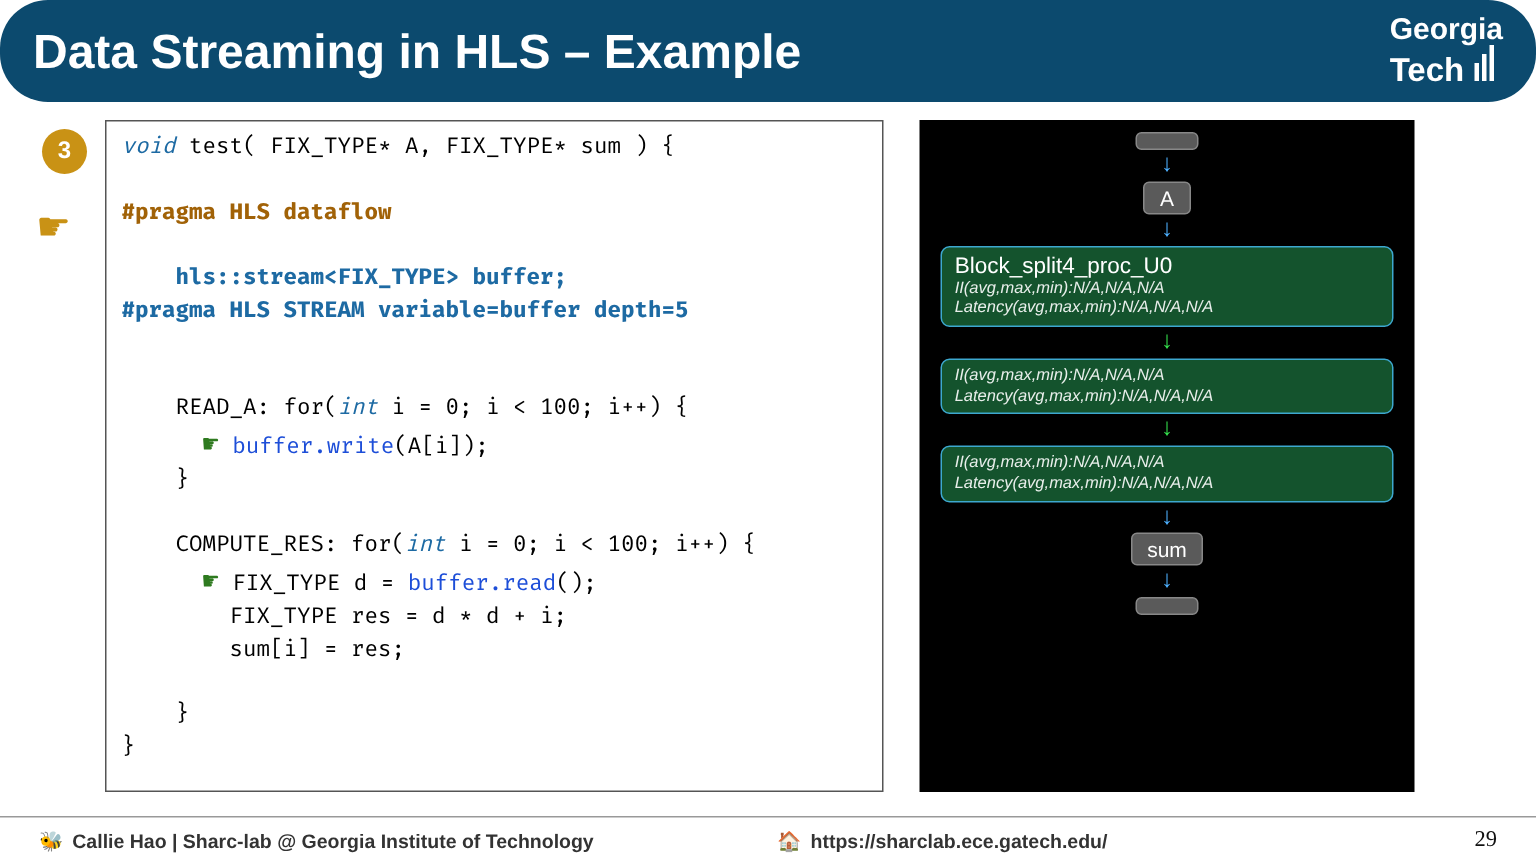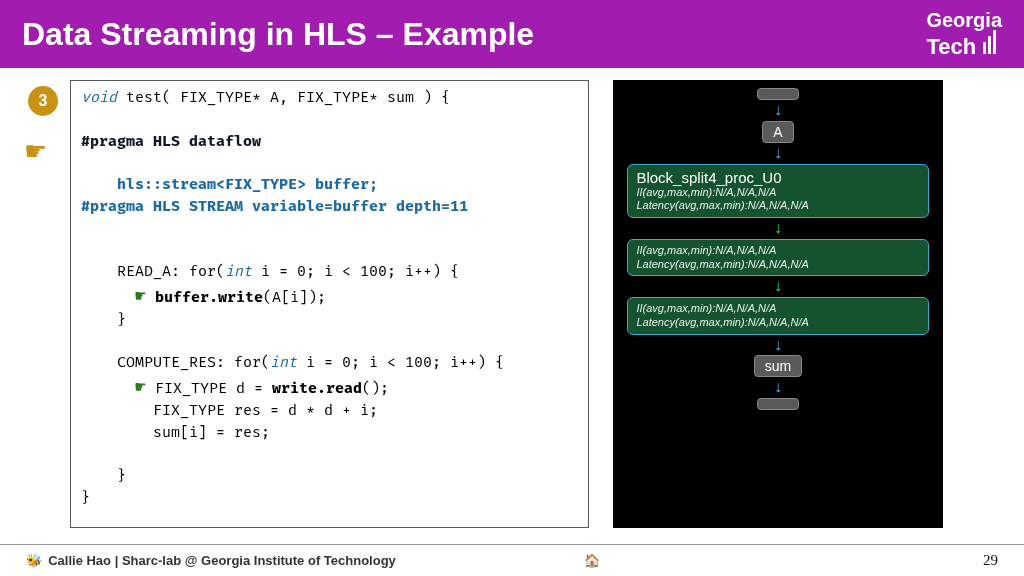--- a/index.html
+++ b/index.html
@@ -1,31 +1,31 @@
 <!DOCTYPE html>
 <html><head>
 <meta charset="utf-8">
 <style>
   * { margin:0; padding:0; box-sizing:border-box; }
   html,body { width:1024px; height:576px; font-family:"Segoe UI",Arial,sans-serif; background:#fff; overflow:hidden; }
-  .header { background:#a21caf; height:68px; display:flex; align-items:center; justify-content:space-between; padding:0 22px; }
+  .header { background:#0c4a6e; height:68px; display:flex; align-items:center; justify-content:space-between; padding:0 22px;border-radius:32px; }
   .title  { color:#fff; font-size:32px; font-weight:600; }
   .logo   { color:#fff; text-align:left; line-height:0.95; }
   .logo .l1 { font-size:20px; font-weight:600; }
   .logo .l2 { font-size:22px; font-weight:700; display:flex; align-items:baseline; gap:4px; }
   .logo .bars { display:inline-flex; gap:2px; align-items:flex-end; margin-left:3px; }
   .logo .bars span { width:3px; background:#fff; display:inline-block; }
   .logo .bars span:nth-child(1){height:12px;} .logo .bars span:nth-child(2){height:18px;} .logo .bars span:nth-child(3){height:24px;}
 
   .body { display:flex; height:470px; padding:12px 28px 0 28px; gap:24px; }
   .left { position:relative; flex:0 0 58%; }
   .badge { position:absolute; left:0; top:6px; width:30px; height:30px; border-radius:50%; background:#c99215; color:#fff; font-weight:700; display:flex; align-items:center; justify-content:center; font-size:16px; }
   .hand  { position:absolute; left:-4px; top:56px; font-size:26px; color:#c99215; }
   .codebox { margin-left:42px; border:1px solid #555; padding:6px 10px 12px 10px; height:448px; font-family:"Fira Mono","Lucida Console",monospace; font-size:15px; line-height:1.45; white-space:pre-wrap; color:#000; }
-  .kw{color:#1d6aa3; font-style:italic;} .pg{color:#0f172a; font-weight:600;} .tp{color:#1d6aa3; font-weight:600;} .fn{color:#000000; font-weight:700;text-align:right;} .ihand{color:#2e7a1f; font-size:18px;}
+  .kw{color:#1d6aa3; font-style:italic;} .pg{color:#a16207; font-weight:600;} .tp{color:#1d6aa3; font-weight:600;} .fn{color:#1d4ed8; font-weight:400;text-align:right;} .ihand{color:#2e7a1f; font-size:18px;}
 
   .right { flex:0 0 34%; background:#000; padding:8px 14px 14px 14px; height:448px; color:#fff; display:flex; flex-direction:column; align-items:center; gap:4px; font-family:Arial,sans-serif; }
   .nodeS { background:#5a5a5a; border:1px solid #888; border-radius:4px; width:42px; height:12px; }
   .nodeL { background:#5a5a5a; border:1px solid #888; border-radius:4px; padding:2px 10px; font-size:14px; }
   .proc  { background:#14532d; border:1px solid #3da8cf; border-radius:6px; width:100%; padding:4px 8px; }
   .proc .pn{font-size:15px;} .proc .pm{font-size:11px; font-style:italic; opacity:.9; line-height:1.25;}
   .arr   { font-size:16px; line-height:0.8; }
   .ab{color:#4db0ff;} .ag{color:#35e04d;}
 
   .footer { position:absolute; bottom:0; left:0; right:0; height:32px; border-top:1px solid #999; display:flex; align-items:center; padding:0 26px; font-size:13px; color:#333; font-weight:600; }
@@ -53,29 +53,29 @@
 
 <div class="body">
   <div class="left">
     <div class="badge">3</div>
     <div class="hand">☛</div>
     <div class="codebox"><span class="kw">void</span><span> test( FIX_TYPE* A, FIX_TYPE* sum ) {</span>
 
 <span class="pg">#pragma HLS dataflow</span>
 
     <span class="tp">hls::stream&lt;FIX_TYPE&gt;</span><span class="tp"> buffer;</span>
-<span class="tp">#pragma HLS STREAM variable=buffer depth=11</span>
+<span class="tp">#pragma HLS STREAM variable=buffer depth=5</span>
 
 
     <span>READ_A: for(</span><span class="kw">int</span><span> i = 0; i &lt; 100; i++) {</span>
       <span class="ihand">☛</span> <span class="fn">buffer.write</span><span>(A[i]);</span>
     }
 
     <span>COMPUTE_RES: for(</span><span class="kw">int</span><span> i = 0; i &lt; 100; i++) {</span>
-      <span class="ihand">☛</span> <span>FIX_TYPE d = </span><span class="fn">write.read</span><span>();</span>
+      <span class="ihand">☛</span> <span>FIX_TYPE d = </span><span class="fn">buffer.read</span><span>();</span>
         <span>FIX_TYPE res = d * d + i;</span>
         <span>sum[i] = res;</span>
 
     <span>}</span>
 <span>}</span></div>
   </div>
 
   <div class="right">
     <div class="nodeS"></div>
     <div class="arr ab">↓</div>
@@ -101,15 +101,16 @@
     <div class="arr ab">↓</div>
     <div class="nodeS"></div>
   </div>
 </div>
 
 <div class="footer">
   <span class="fi">🐝</span>
   <span>Callie Hao | Sharc-lab @ Georgia Institute of Technology</span>
   <span class="mid">
       <span class="fi">🏠</span>
+      <span>https://sharclab.ece.gatech.edu/</span>
     </span>
   <span class="pg">29</span>
 </div>
 
 </body></html>

